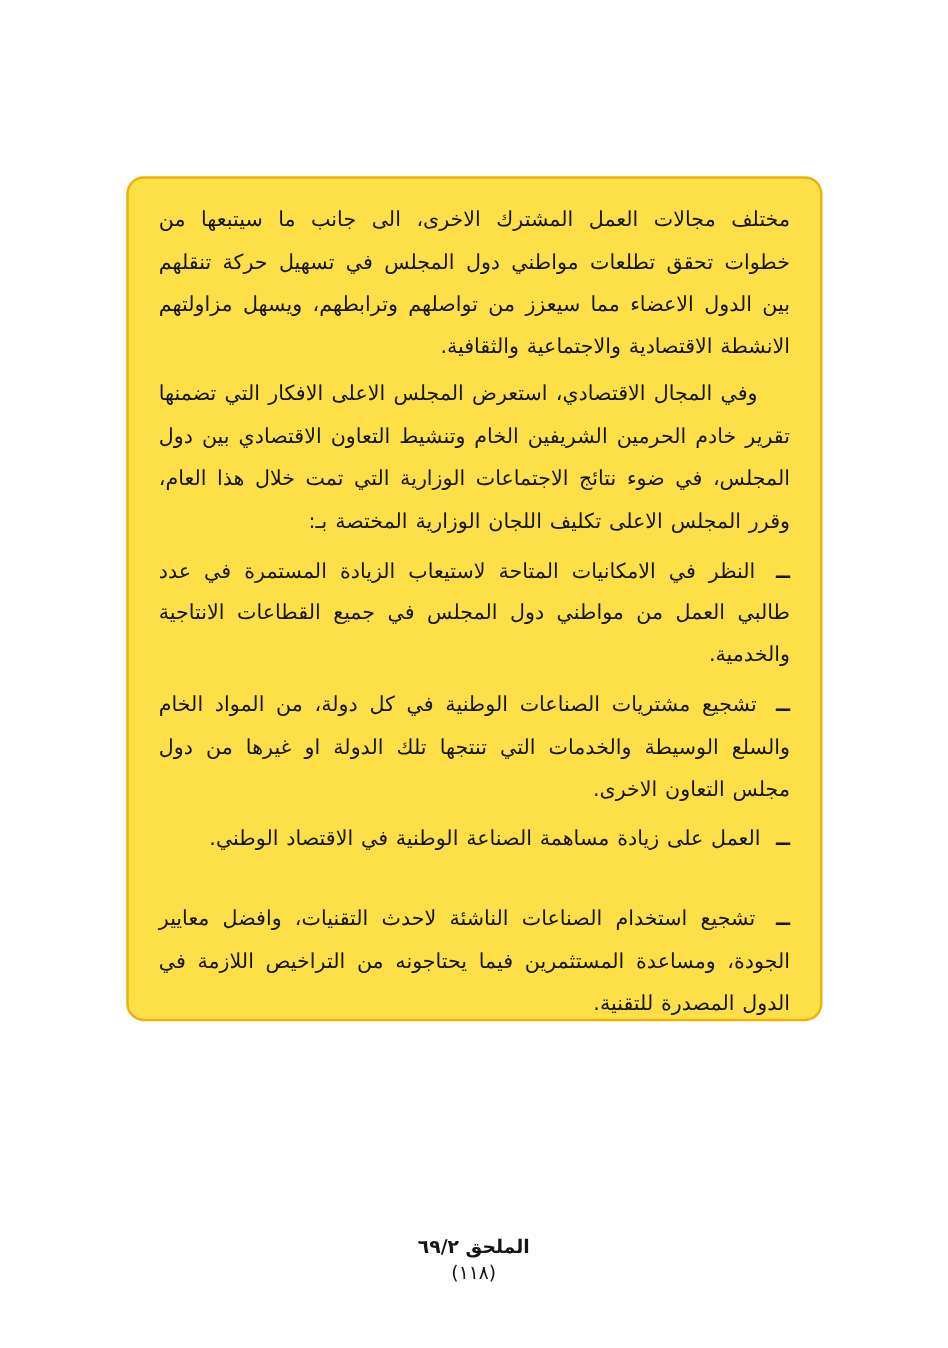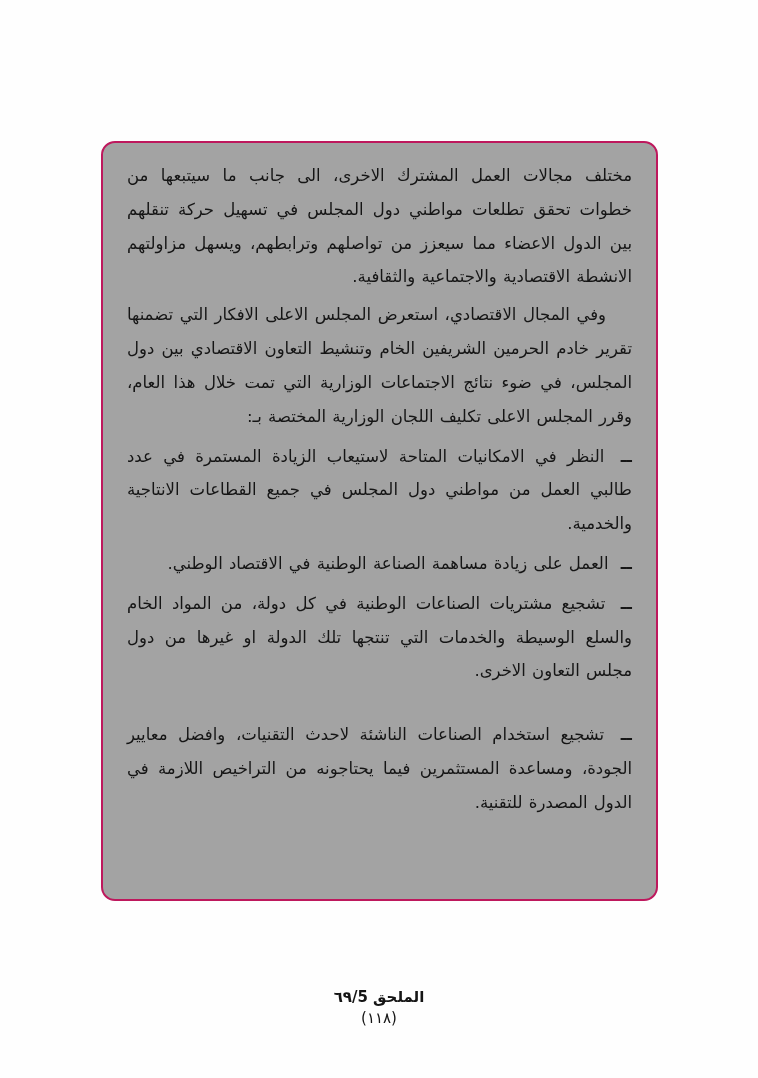--- a/index.html
+++ b/index.html
@@ -18,26 +18,26 @@
   .page {
     position: absolute;
     inset: 0;
     background: #fefefe;
   }
   .frame {
     position: absolute;
     left: 101px;
     top: 141px;
     width: 557px;
-    height: 760px;
-    border: 2px solid #be185d;
+    height: 676px;
+    border: 2px solid #eab308;
     border-radius: 14px;
     box-sizing: border-box;
     padding: 16px 24px 10px 24px;
-    background: #a3a3a3;
+    background: #fde047;
   }
   .para {
     direction: rtl;
     unicode-bidi: embed;
     text-align: justify;
     text-align-last: right;
     font-size: 16.5px;
     line-height: 2.05;
     margin: 0;
     word-spacing: 1px;
@@ -72,24 +72,24 @@
 </head>
 <body>
 
 <div class="page">
 
   <div class="frame">
     <div>
         <p class="para body">مختلف مجالات العمل المشترك الاخرى، الى جانب ما سيتبعها من خطوات تحقق تطلعات مواطني دول المجلس في تسهيل حركة تنقلهم بين الدول الاعضاء مما سيعزز من تواصلهم وترابطهم، ويسهل مزاولتهم الانشطة الاقتصادية والاجتماعية والثقافية.</p>
         <p class="para indent">وفي المجال الاقتصادي، استعرض المجلس الاعلى الافكار التي تضمنها تقرير خادم الحرمين الشريفين الخام وتنشيط التعاون الاقتصادي بين دول المجلس، في ضوء نتائج الاجتماعات الوزارية التي تمت خلال هذا العام، وقرر المجلس الاعلى تكليف اللجان الوزارية المختصة بـ:</p>
         <p class="para bullet"><span class="dash">ــ</span> النظر في الامكانيات المتاحة لاستيعاب الزيادة المستمرة في عدد طالبي العمل من مواطني دول المجلس في جميع القطاعات الانتاجية والخدمية.</p>
+        <p class="para bullet"><span class="dash">ــ</span> تشجيع مشتريات الصناعات الوطنية في كل دولة، من المواد الخام والسلع الوسيطة والخدمات التي تنتجها تلك الدولة او غيرها من دول مجلس التعاون الاخرى.</p>
         <p class="para bullet"><span class="dash">ــ</span> العمل على زيادة مساهمة الصناعة الوطنية في الاقتصاد الوطني.</p>
-        <p class="para bullet"><span class="dash">ــ</span> تشجيع مشتريات الصناعات الوطنية في كل دولة، من المواد الخام والسلع الوسيطة والخدمات التي تنتجها تلك الدولة او غيرها من دول مجلس التعاون الاخرى.</p>
         <p class="para bullet gap"><span class="dash">ــ</span> تشجيع استخدام الصناعات الناشئة لاحدث التقنيات، وافضل معايير الجودة، ومساعدة المستثمرين فيما يحتاجونه من التراخيص اللازمة في الدول المصدرة للتقنية.</p>
       </div>
   </div>
 
   <div class="footer">
-    <div class="annex">الملحق ٦٩/5</div>
+    <div class="annex">الملحق ٦٩/٢</div>
     <div class="pageno">(١١٨)</div>
   </div>
 
 </div>
 
 </body></html>

